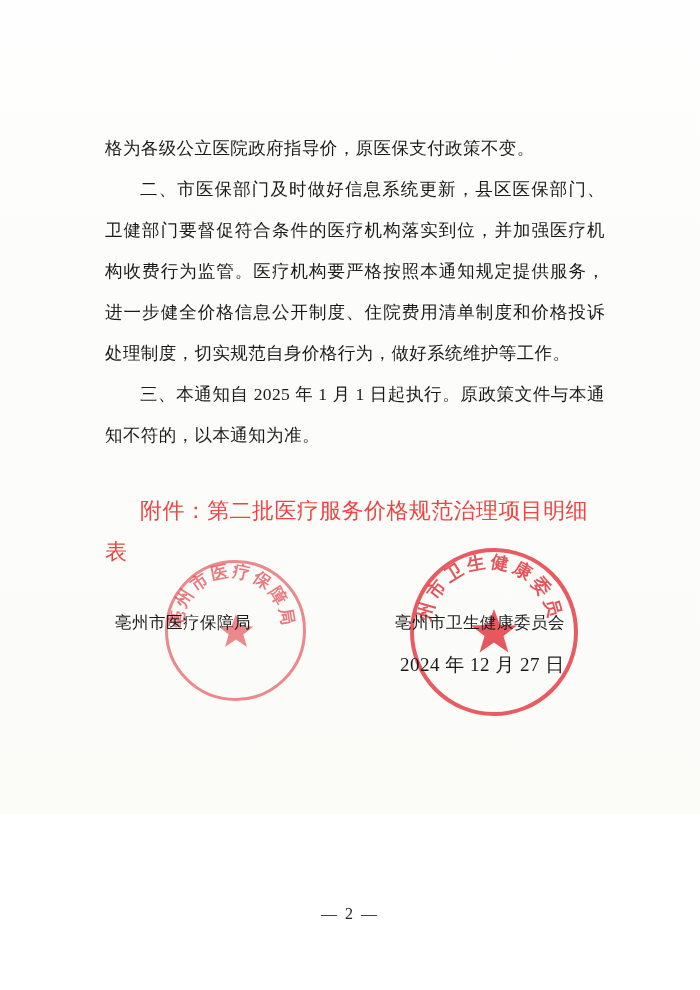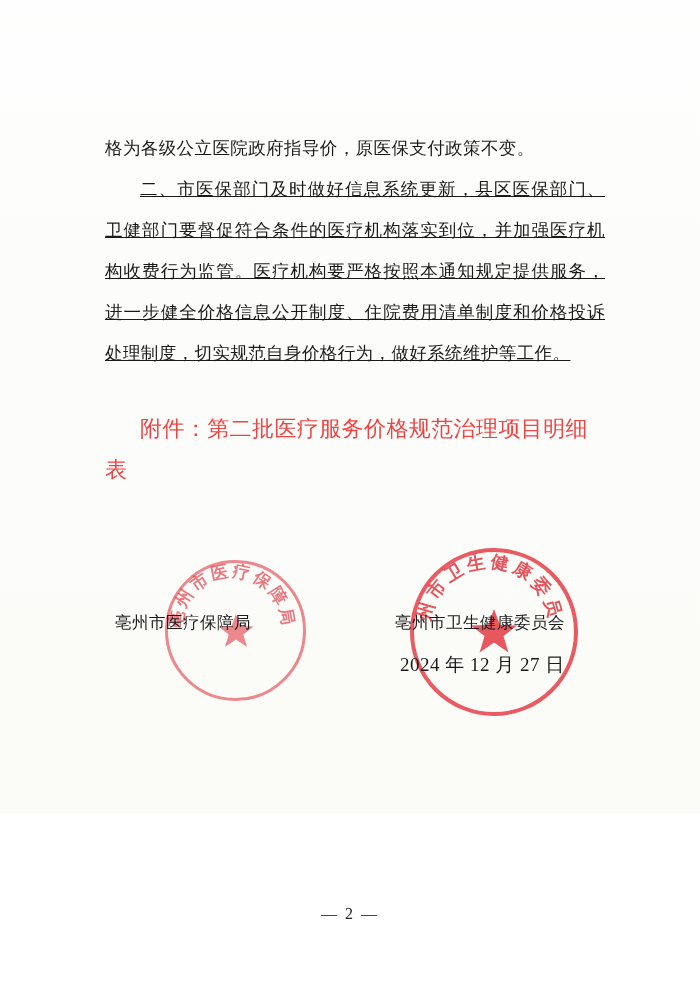--- a/index.html
+++ b/index.html
@@ -38,21 +38,20 @@
     margin: 0 0 0 0;
     font-size: 17.5px;
     line-height: 41px;
     color: #1a1a1a;
     text-align: justify;
     letter-spacing: 0.4px;
     font-family: "Liberation Serif", "DejaVu Serif", serif;
   }
   p.indent {
     text-indent: 35px;
-    text-decoration: underline;
   }
   .attach {
     margin-top: 34px;
     text-indent: 35px;
     font-size: 22px;
     line-height: 41px;
     color: #ef4444;
     letter-spacing: 0.4px;
   }
   
@@ -136,20 +135,21 @@
   }
 </style>
 </head>
 <body>
 
 <div class="page">
 
   <div class="content">
     <p class="para">格为各级公立医院政府指导价，原医保支付政策不变。</p>
     <p class="para indent">二、市医保部门及时做好信息系统更新，县区医保部门、卫健部门要督促符合条件的医疗机构落实到位，并加强医疗机构收费行为监管。医疗机构要严格按照本通知规定提供服务，进一步健全价格信息公开制度、住院费用清单制度和价格投诉处理制度，切实规范自身价格行为，做好系统维护等工作。</p>
+    <p class="para indent">三、本通知自 2025 年 1 月 1 日起执行。原政策文件与本通知不符的，以本通知为准。</p>
     <p class="attach">附件：第二批医疗服务价格规范治理项目明细表</p>
   </div>
 
   <div class="sign-area">
 
     <div class="seal seal-1">
       <svg class="seal-text-svg" width="128" height="128" viewBox="0 0 128 128">
         <defs>
           <path id="arcTop1" d="M 14,64 A 50,50 0 0 1 114,64"></path>
           <path id="arcBot1" d="M 20,64 A 44,44 0 0 0 108,64"></path>

